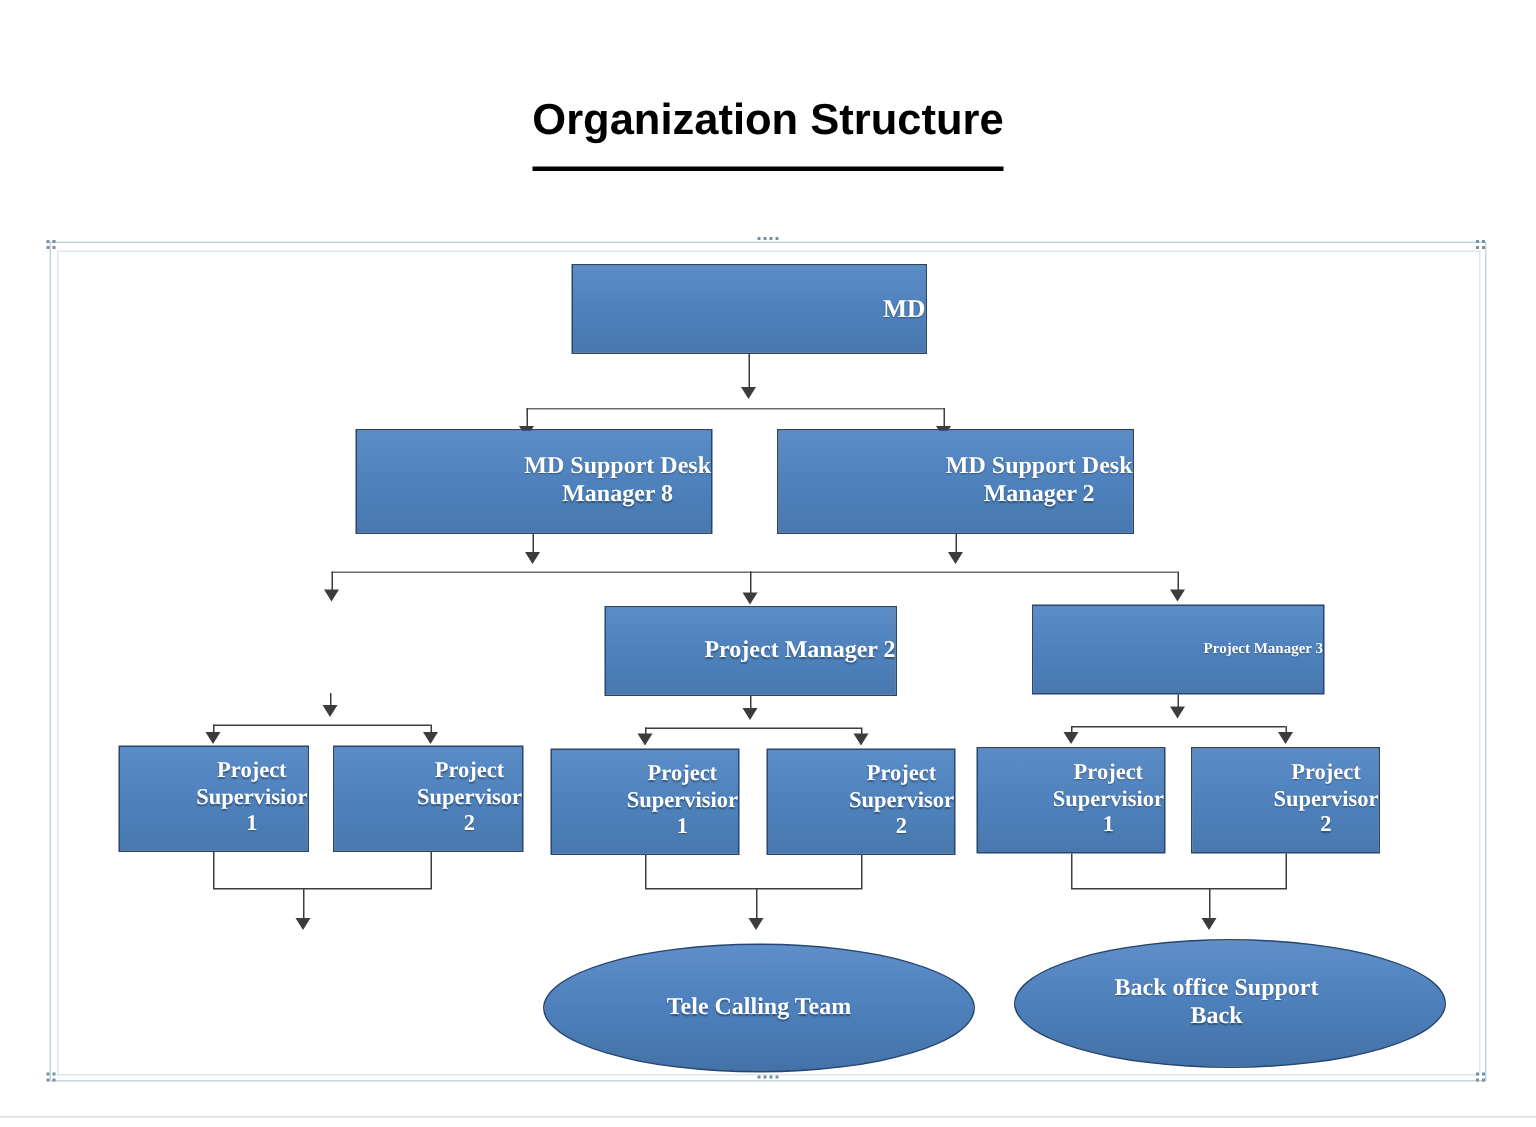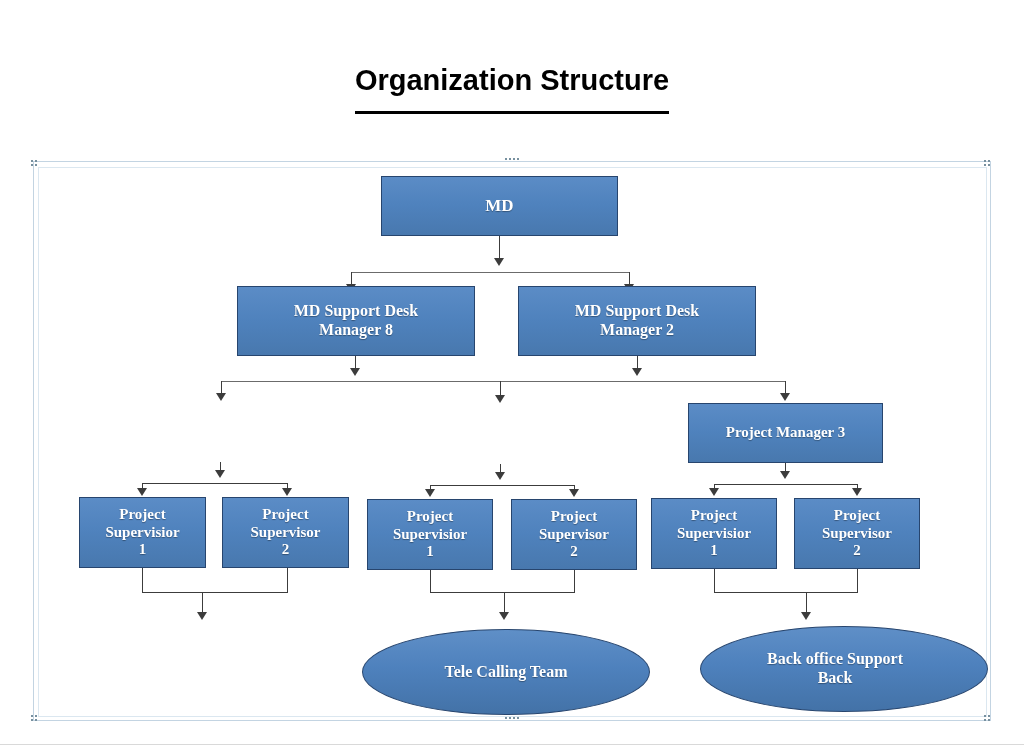--- a/index.html
+++ b/index.html
@@ -91,20 +91,21 @@
     color: #ffffff;
     font-weight: bold;
     font-family: "Liberation Serif", "DejaVu Serif", serif;
     line-height: 1.18;
     text-shadow: 0 1px 1px rgba(0,0,0,0.35);
     z-index: 3;
   }
   .box {
     background: linear-gradient(180deg, #5b8cc6 0%, #4f82bd 48%, #4878ae 100%);
     border: 1px solid #27456e;
+    justify-content: flex-end;
   }
   .ellipse {
     background: linear-gradient(180deg, #5f8fc7 0%, #4e81bd 45%, #4372a7 100%);
     border: 1px solid #27456e;
     border-radius: 50%;
   }
 
   
   .ln {
     position: absolute;
@@ -249,21 +250,24 @@
       <div>Manager 8</div>
     </div>
   </div>
   <div class="node box" style="left:518px; top:286px; width:238px; height:70px; font-size:16px;">
     <div>
       <div>MD Support Desk</div>
       <div>Manager 2</div>
     </div>
   </div>
 
-  <div class="node box" style="left:688px; top:403px; width:195px; height:60px; font-size:15px;">
+  <div class="node box" style="left:403px; top:404px; width:195px; height:60px; font-size:16px;">
+    <span>Project Manager 2</span>
+  </div>
+  <div class="node box" style="left:688px; top:403px; width:195px; height:60px; font-size:10px;">
     <span>Project Manager 3</span>
   </div>
 
   <div class="node box" style="left:79px; top:497px; width:127px; height:71px; font-size:15px;">
     <div>
       <div>Project</div>
       <div>Supervisior</div>
       <div>1</div>
     </div>
   </div>
@@ -301,20 +305,20 @@
     <div>
       <div>Project</div>
       <div>Supervisor</div>
       <div>2</div>
     </div>
   </div>
 
   <div class="node ellipse" style="left:362px; top:629px; width:288px; height:86px; font-size:16px;">
     <span>Tele Calling Team</span>
   </div>
-  <div class="node ellipse" style="left:700px; top:626px; width:288px; height:86px; font-size:16px;font-family:Liberation Serif, serif;">
+  <div class="node ellipse" style="left:676px; top:626px; width:288px; height:86px; font-size:16px;font-family:Liberation Serif, serif;">
     <div style="padding-right:18px;">
       <div>Back office Support</div>
       <div>Back</div>
     </div>
   </div>
 
 </div>
 
 </body></html>

